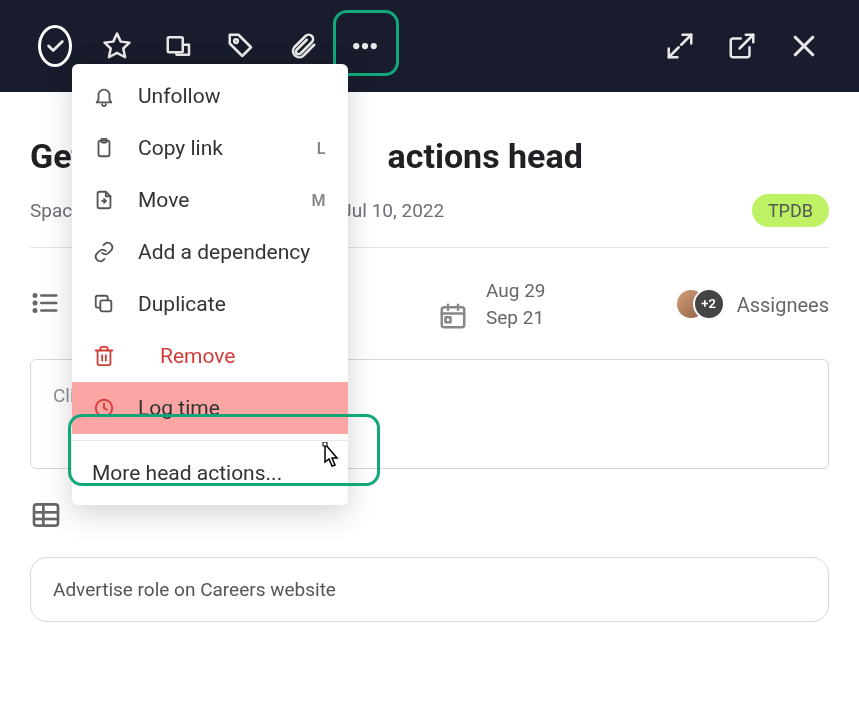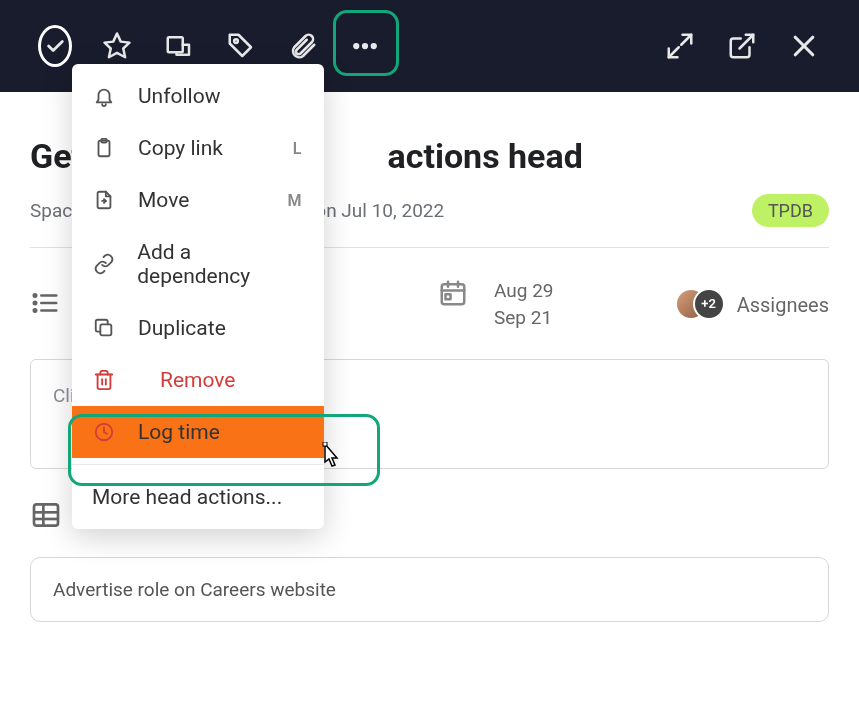--- a/index.html
+++ b/index.html
@@ -16,37 +16,37 @@
   .content { padding: 24px 30px; }
 
   .title { font-size: 34px; font-weight: 700; margin-top: 20px; }
   .meta-row { font-size: 19px; color: #6b6f76; margin-top: 18px; display:flex; justify-content:space-between; align-items:center; }
   .meta-left { display:flex; gap:6px; }
   .badge { background: #bef264; border-radius: 20px; padding: 6px 16px; font-size: 18px; color:#555; }
   .divider { border-bottom: 1px solid #e0e2e5; margin-top: 20px; }
 
   .info-row { display:flex; align-items:center; gap: 24px; margin-top: 30px; }
   .list-icon { color:#555; }
-  .date-block { display:flex; align-items:flex-start; gap:26px; color:#666; font-size:19px; }
+  .date-block { display:flex; align-items:flex-end; gap:18px; color:#666; font-size:19px; }
   .date-text div { line-height:1.4; }
   .assignees { display:flex; align-items:center; gap:12px; margin-left:auto; color:#666; font-size:20px; }
   .avatar-stack { position:relative; width:50px; height:34px; }
   .avatar { width:32px; height:32px; border-radius:50%; position:absolute; border:2px solid #fff; }
   .avatar.a1 { background: linear-gradient(135deg,#d7a07a,#8e5c44); left:0; top:0; }
   .avatar.a2 { background:#444; left:18px; top:0; display:flex; align-items:center; justify-content:center; color:#fff; font-size:13px; font-weight:600;}
 
   .desc-box { border:1px solid #d4d6d9; border-radius:6px; margin-top:28px; padding: 24px 22px; font-size:19px; color:#8a8e95; min-height:110px;}
 
   .table-icon-placeholder { margin-top: 30px; color:#555;}
 
   .deps { display:flex; align-items:center; gap:18px; margin-top:44px; color:#8a8e95; font-size:21px;}
-  .dep-card { border:1px solid #d4d6d9; border-radius:10px; margin-top:22px; padding:20px 22px; font-size:19px; color:#555;}
+  .dep-card { border:1px solid #d4d6d9; border-radius:17px; margin-top:22px; padding:20px 22px; font-size:19px; color:#555;}
 
   
-  .menu { position:absolute; left:72px; top:64px; width:252px; background:#fff; border-radius:6px; box-shadow: 0 8px 30px rgba(0,0,0,0.18); z-index:50; padding: 6px 0;}
+  .menu { position:absolute; left:72px; top:64px; width:276px; background:#fff; border-radius:6px; box-shadow: 0 8px 30px rgba(0,0,0,0.18); z-index:50; padding: 6px 0;}
   .menu-item { display:flex; align-items:center; gap:22px; padding: 14px 20px; font-size:21px; color:#333; cursor:pointer; position:relative;}
   .menu-item.remove { color:#d23d3a;gap:44px; }
   .menu-item.remove .mi-icon svg { stroke:#d23d3a; }
   .mi-icon { width:24px; height:24px; display:flex; align-items:center; justify-content:center; }
   .mi-shortcut { position:absolute; right:22px; color:#888; font-size:16px; font-weight:600; letter-spacing:0.5px;}
   .menu-sep { border-top:1px solid #e6e8ea; margin:6px 0; }
 
   .logtime-highlight { position:absolute; left:68px; top:414px; width:312px; height:72px; border:3px solid #12a77a; border-radius:14px; pointer-events:none; z-index:51;}
   .menu-item.logtime .mi-icon svg { stroke:#d23d3a; }
 
@@ -244,21 +244,21 @@
       <svg width="22" height="22" viewBox="0 0 24 24" fill="none" stroke="#d23d3a" stroke-width="2" stroke-linecap="round" stroke-linejoin="round">
           <polyline points="3 6 5 6 21 6"></polyline>
           <path d="M19 6 v14 a2 2 0 0 1 -2 2 H7 a2 2 0 0 1 -2 -2 V6"></path>
           <path d="M8 6 V4 a2 2 0 0 1 2 -2 h4 a2 2 0 0 1 2 2 v2"></path>
           <line x1="10" y1="11" x2="10" y2="17"></line>
           <line x1="14" y1="11" x2="14" y2="17"></line>
         </svg>
     </span>
     <span>Remove</span>
   </div>
-  <div class="menu-item logtime" style="background:#f97316;align-items:flex-end;">
+  <div class="menu-item logtime" style="background:#fca5a5;align-items:flex-end;">
     <span class="mi-icon">
       <svg width="22" height="22" viewBox="0 0 24 24" fill="none" stroke="#d23d3a" stroke-width="2" stroke-linecap="round" stroke-linejoin="round">
           <circle cx="12" cy="12" r="9"></circle>
           <polyline points="12 7 12 12 15 14"></polyline>
         </svg>
     </span>
     <span>Log time</span>
   </div>
   <div class="menu-sep"></div>
   <div class="menu-item">

